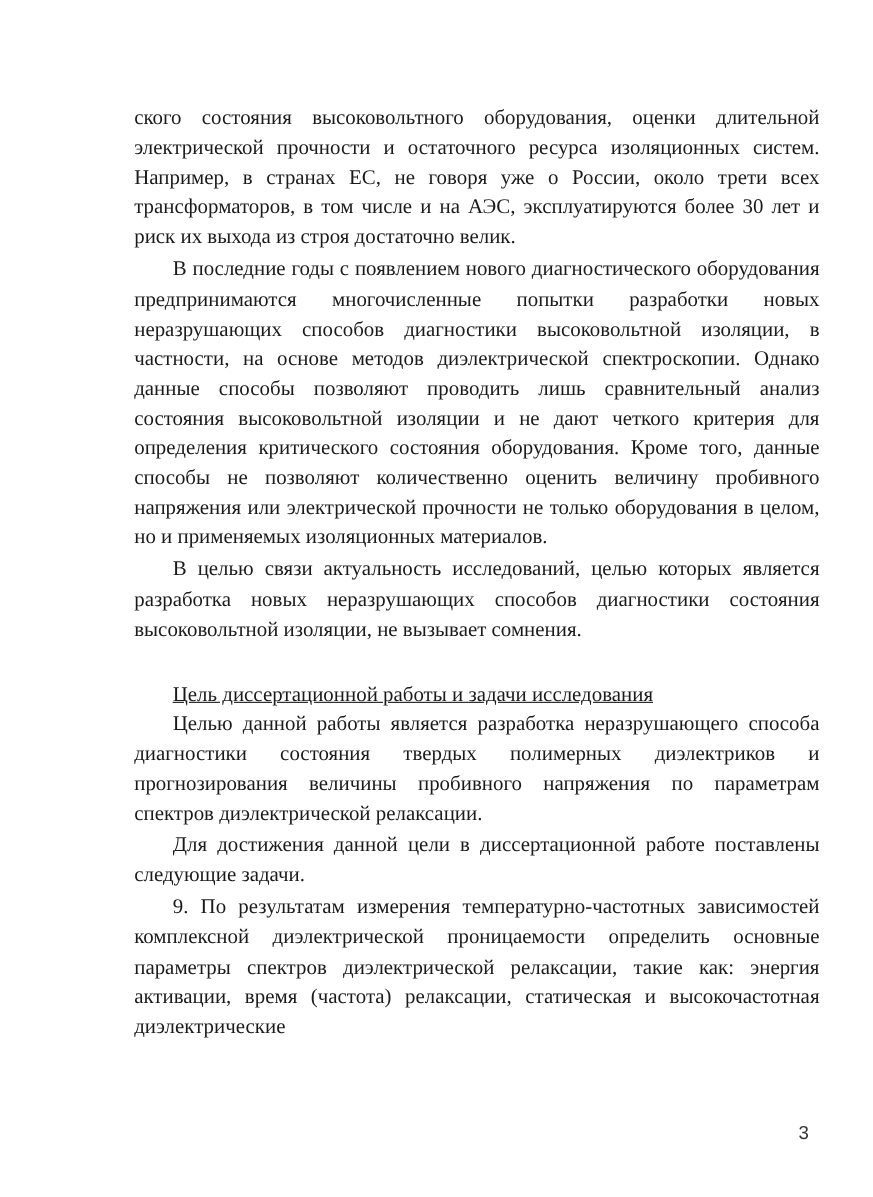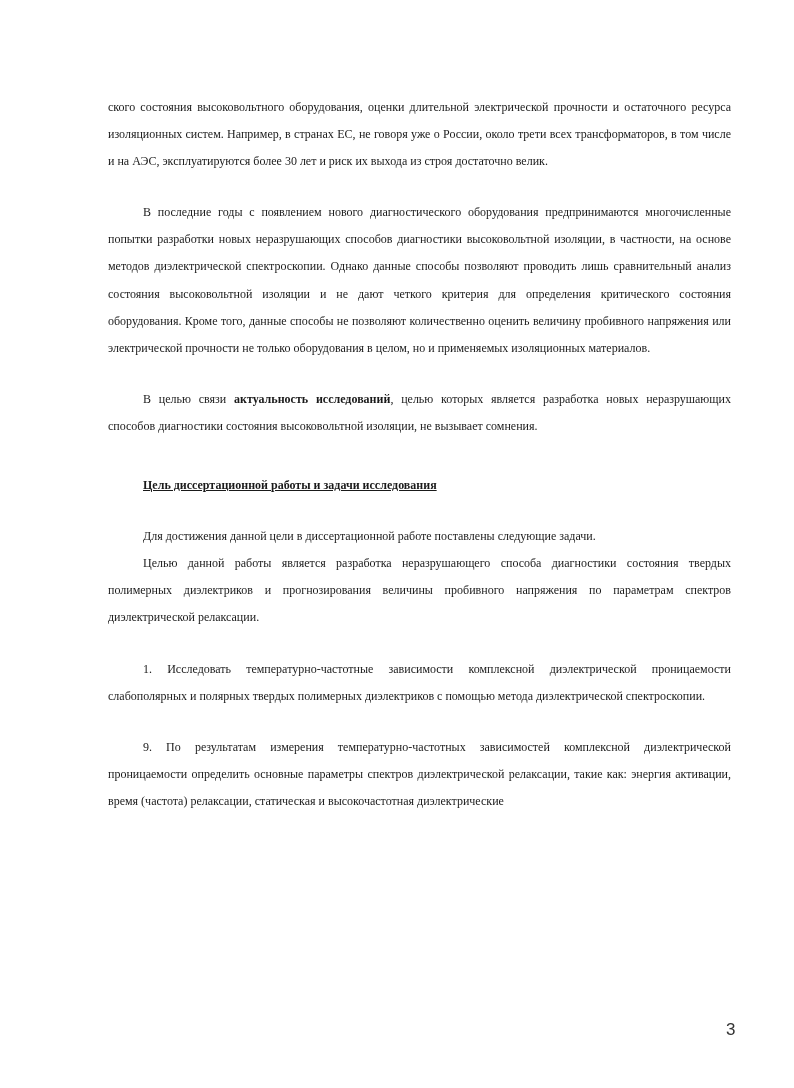--- a/index.html
+++ b/index.html
@@ -10,41 +10,41 @@
     body {
       width: 794px;
       height: 1088px;
       position: relative;
       overflow: hidden;
       font-family: "Liberation Serif", "DejaVu Serif", serif;
       color: #1a1a1a;
     }
     .page {
       position: absolute;
-      left: 108px;
+      left: 122px;
       top: 94px;
       width: 623px;
-      font-size: 12px;
+      font-size: 19px;
       line-height: 27.1px;
     }
     p {
       margin: 0;
       text-align: justify;
       text-align-last: left;
     }
     p.indent { text-indent: 35px; }
-    .gap-small { margin-top: 24px; }
+    .gap-small { margin-top: 2px; }
     .gap-large { margin-top: 32px; }
     .heading {
-      font-weight: bold;
+      font-weight: normal;
       text-decoration: underline;
       text-indent: 35px;
       text-align: center;
     }
-    b { font-weight: bold; }
+    b { font-weight: normal; }
     .page-number {
       position: absolute;
       left: 726px;
       top: 1020px;
       font-size: 17px;
       font-family: "Liberation Sans", "DejaVu Sans", sans-serif;
       color: #333;
     }
   </style>
 </head>
@@ -52,22 +52,21 @@
 
 <div class="page">
   <p>ского состояния высоковольтного оборудования, оценки длительной электрической прочности и остаточного ресурса изоляционных систем. Например, в странах ЕС, не говоря уже о России, около трети всех трансформаторов, в том числе и на АЭС, эксплуатируются более 30 лет и риск их выхода из строя достаточно велик.</p>
 
   <p class="indent gap-small">В последние годы с появлением нового диагностического оборудования предпринимаются многочисленные попытки разработки новых неразрушающих способов диагностики высоковольтной изоляции, в частности, на основе методов диэлектрической спектроскопии. Однако данные способы позволяют проводить лишь сравнительный анализ состояния высоковольтной изоляции и не дают четкого критерия для определения критического состояния оборудования. Кроме того, данные способы не позволяют количественно оценить величину пробивного напряжения или электрической прочности не только оборудования в целом, но и применяемых изоляционных материалов.</p>
 
   <p class="indent gap-small"><span>В целью связи </span><b>актуальность исследований</b><span>, целью которых является разработка новых неразрушающих способов диагностики состояния высоковольтной изоляции, не вызывает сомнения.</span></p>
 
   <p class="heading gap-large">Цель диссертационной работы и задачи исследования</p>
 
+  <p class="indent">Целью данной работы является разработка неразрушающего способа диагностики состояния твердых полимерных диэлектриков и прогнозирования величины пробивного напряжения по параметрам спектров диэлектрической релаксации.</p>
+
   <p class="indent gap-small">Для достижения данной цели в диссертационной работе поставлены следующие задачи.</p>
 
-  <p class="indent">Целью данной работы является разработка неразрушающего способа диагностики состояния твердых полимерных диэлектриков и прогнозирования величины пробивного напряжения по параметрам спектров диэлектрической релаксации.</p>
-
-  <p class="indent gap-small">1. Исследовать температурно-частотные зависимости комплексной диэлектрической проницаемости слабополярных и полярных твердых полимерных диэлектриков с помощью метода диэлектрической спектроскопии.</p>
 
   <p class="indent gap-small">9. По результатам измерения температурно-частотных зависимостей комплексной диэлектрической проницаемости определить основные параметры спектров диэлектрической релаксации, такие как: энергия активации, время (частота) релаксации, статическая и высокочастотная диэлектрические</p>
 </div>
 
 <div class="page-number">3</div>
 
 </body></html>

